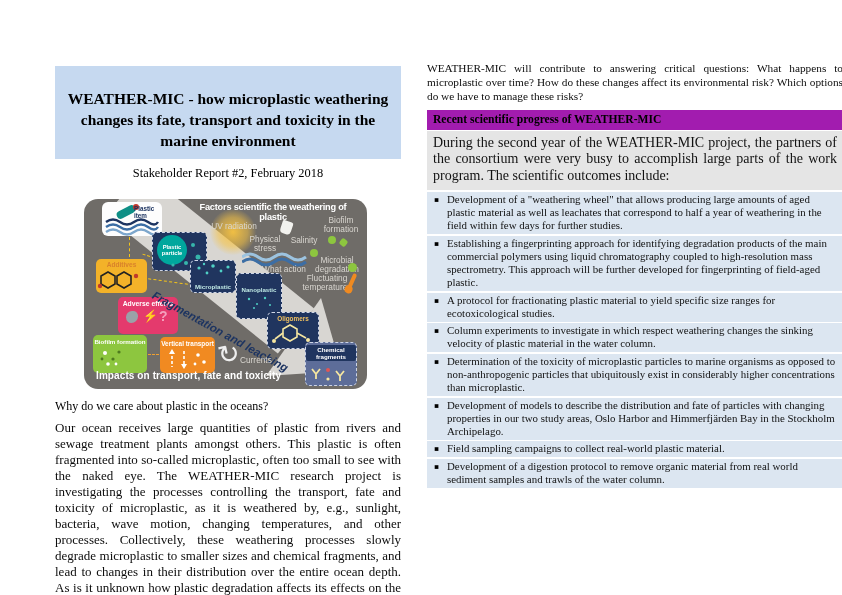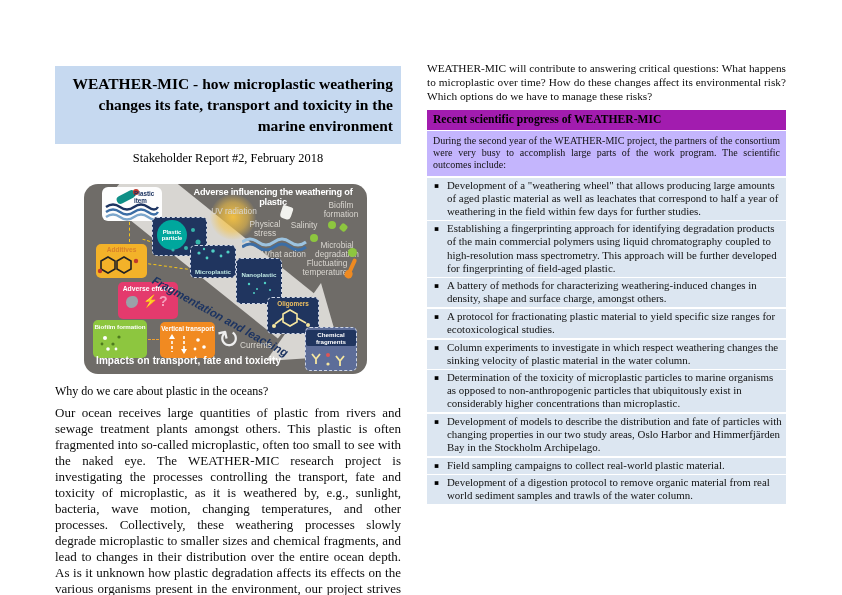--- a/index.html
+++ b/index.html
@@ -3,21 +3,21 @@
 <meta charset="utf-8">
 <style>
   html,body{margin:0;padding:0;}
   body{
     width:842px;height:595px;background:#ffffff;position:relative;
     font-family:"Liberation Serif", serif;color:#111;overflow:hidden;
   }
   
   .col-left{position:absolute;left:55px;top:66px;width:346px;}
   .title-box{
-    background:#c6d9f0;padding:7px 8px 8px 8px;text-align:right;
+    background:#c6d9f0;padding:22px 8px 8px 8px;text-align:center;
     font-weight:bold;font-size:15.5px;line-height:21px;color:#000;
   }
   .subtitle{margin-top:7px;text-align:center;font-size:12.4px;color:#000;}
   
   .info{
     position:relative;margin:18px 0 0 29px;width:283px;height:190px;
     background:#6f6c68;border-radius:14px;overflow:hidden;
     font-family:"Liberation Sans", sans-serif;
   }
   .info svg.band{position:absolute;left:0;top:0;}
@@ -45,47 +45,47 @@
     letter-spacing:0.1px;}
   .currents-icon{position:absolute;left:134px;top:140px;color:#eee;font-size:26px;
     font-family:"DejaVu Sans", sans-serif;transform:rotate(-12deg);}
   .dash-v{position:absolute;border-left:1.5px dashed #f5c518;}
   .dash-h{position:absolute;border-top:1.5px dashed #f5c518;}
   .dash-o{position:absolute;border-top:1.5px dashed #f0a030;}
   
   .why-head{margin-top:10px;font-weight:normal;font-size:12px;color:#000;}
   .why-text{margin-top:6px;font-size:13px;line-height:1.23;text-align:justify;color:#0c0c0c;}
   
-  .col-right{position:absolute;left:427px;top:62px;width:359px;}
+  .col-right{position:absolute;left:427px;top:62px;width:416px;}
   .r-intro{font-size:11.3px;line-height:1.23;text-align:justify;color:#0c0c0c;}
   .r-band{margin-top:6px;background:#a21caf;font-weight:bold;font-size:11.6px;
     padding:3px 6px 4px 6px;color:#000;}
   .r-panel{margin-top:1px;}
-  .r-panel .p-intro{background:#c4b5fd;padding:4px 6px 5px 6px;font-size:10px;
+  .r-panel .p-intro{background:#e5e5e5;padding:4px 6px 5px 6px;font-size:14px;
     line-height:1.2;text-align:justify;}
   .r-panel ul{list-style:none;margin:2px 0 0 0;padding:0;}
   .r-panel li{background:#dce6f1;margin-bottom:1.5px;padding:1px 4px 2px 20px;position:relative;
     font-size:10.9px;line-height:1.2;}
   .r-panel li:before{content:"▪";font-family:"DejaVu Sans", sans-serif;font-size:7.5px;
     position:absolute;left:7px;top:3px;color:#000;}
 </style>
 </head>
 <body>
 
 <div class="col-left">
   <div class="title-box">WEATHER-MIC - how microplastic weathering changes its fate, transport and toxicity in the marine environment</div>
   <div class="subtitle">Stakeholder Report #2, February 2018</div>
 
   <div class="info">
     <svg class="band" width="283" height="190" viewBox="0 0 283 190">
       <line x1="40" y1="-6" x2="212" y2="132" stroke="#d8d6d2" stroke-width="58"></line>
       <polygon points="258,172 182,177 237,99" fill="#d8d6d2"></polygon>
     </svg>
 
-    <div class="ig-title">Adverse influencing the weathering of plastic</div>
+    <div class="ig-title">Factors scientific the weathering of plastic</div>
 
     <div class="white-box">
       <svg width="60" height="34" style="position:absolute;left:0;top:0">
         <rect x="14" y="6" width="20" height="8" rx="4" fill="#0f8f86" transform="rotate(-28 24 10)"></rect>
         <circle cx="34" cy="5" r="3" fill="#c0392b"></circle>
         <path d="M4 20 q7 -5 14 0 t14 0 t14 0 t10 0" stroke="#1d3461" stroke-width="2.4" fill="none"></path>
         <path d="M4 25 q7 -5 14 0 t14 0 t14 0 t10 0" stroke="#3c6ea5" stroke-width="2.4" fill="none"></path>
         <path d="M4 30 q7 -5 14 0 t14 0 t14 0 t10 0" stroke="#7da7cc" stroke-width="2.4" fill="none"></path>
       </svg>
       <span class="boxlbl" style="position:absolute;right:2px;top:4px;width:26px;font-size:6.3px;line-height:1.1">Plastic item</span>
@@ -224,21 +224,20 @@
 </div>
 
 <div class="col-right">
   <div class="r-intro">WEATHER-MIC will contribute to answering critical questions: What happens to microplastic over time? How do these changes affect its environmental risk? Which options do we have to manage these risks?</div>
   <div class="r-band">Recent scientific progress of WEATHER-MIC</div>
   <div class="r-panel">
     <div class="p-intro">During the second year of the WEATHER-MIC project, the partners of the consortium were very busy to accomplish large parts of the work program. The scientific outcomes include:</div>
     <ul>
       <li>Development of a "weathering wheel" that allows producing large amounts of aged plastic material as well as leachates that correspond to half a year of weathering in the field within few days for further studies.</li>
       <li>Establishing a fingerprinting approach for identifying degradation products of the main commercial polymers using liquid chromatography coupled to high-resolution mass spectrometry. This approach will be further developed for fingerprinting of field-aged plastic.</li>
-      <li>A battery of methods for characterizing weathering-induced changes in density, shape and surface charge, amongst others.</li>
       <li>A protocol for fractionating plastic material to yield specific size ranges for ecotoxicological studies.</li>
       <li>Column experiments to investigate in which respect weathering changes the sinking velocity of plastic material in the water column.</li>
       <li>Determination of the toxicity of microplastic particles to marine organisms as opposed to non-anthropogenic particles that ubiquitously exist in considerably higher concentrations than microplastic.</li>
       <li>Development of models to describe the distribution and fate of particles with changing properties in our two study areas, Oslo Harbor and Himmerfjärden Bay in the Stockholm Archipelago.</li>
       <li>Field sampling campaigns to collect real-world plastic material.</li>
       <li>Development of a digestion protocol to remove organic material from real world sediment samples and trawls of the water column.</li>
     </ul>
   </div>
 </div>
 

